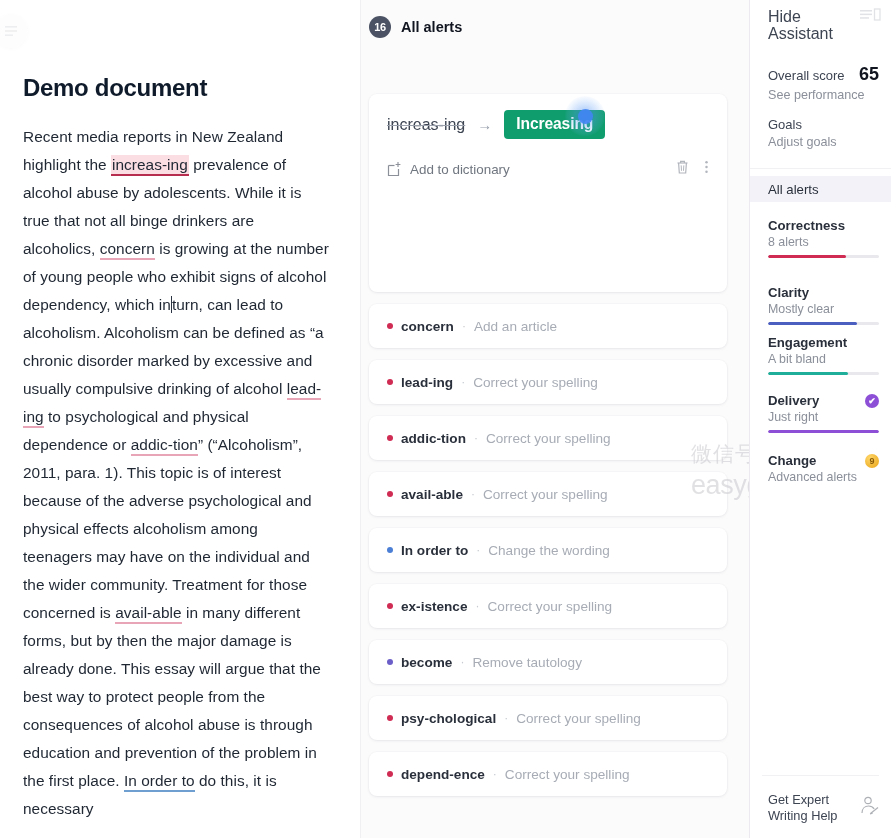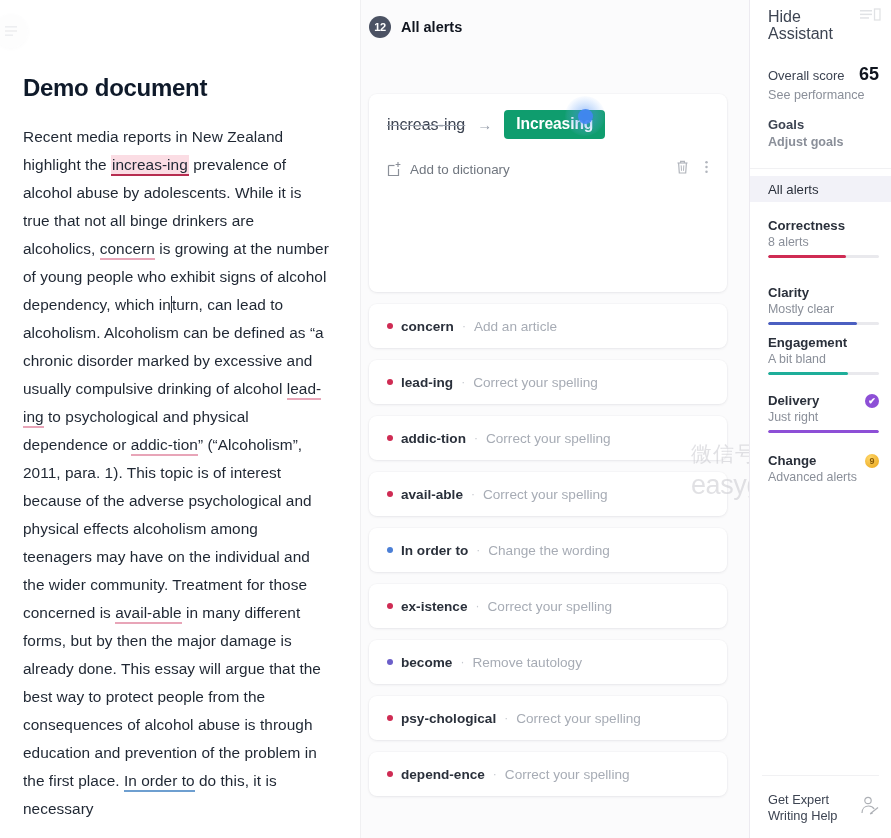--- a/index.html
+++ b/index.html
@@ -249,21 +249,21 @@
     font-size: 16px;
     color: #3d4452;
     line-height: 17px;
   }
   .score-block { position: absolute; top: 64px; left: 18px; right: 12px; }
   .score-top { display: flex; align-items: baseline; justify-content: space-between; }
   .score-label { font-size: 13px; color: #3d4452; }
   .score-value { font-size: 18px; font-weight: bold; color: #10151f; }
   .score-sub { font-size: 12.6px; color: #8a8f99; margin-top: 3px; }
 
-  .goals-block { position: absolute; top: 117px; left: 18px; right: 20px; font-weight: bold; }
+  .goals-block { position: absolute; top: 117px; left: 18px; right: 20px; }
   .goals-title { font-size: 13px; color: #3d4452; }
   .goals-sub { font-size: 12.6px; color: #8a8f99; margin-top: 3px; }
 
   .divider { position: absolute; left: 0; right: 0; height: 1px; background: #f1f1f3; }
 
   .all-alerts-item {
     position: absolute;
     top: 176px; left: 0; right: 0;
     height: 26px;
     background: #f2f2f8;
@@ -325,21 +325,21 @@
     <div class="doc-title">Demo document</div>
 
     <div class="doc-body">
       <span>Recent media reports in New Zealand highlight the </span><span class="err-spell-hl">increas-ing</span><span> prevalence of alcohol abuse by adolescents. While it is true that not all binge drinkers are alcoholics, </span><span class="err-soft">concern</span><span> is growing at the number of young people who exhibit signs of alcohol dependency, which in</span><span class="caret"></span><span>turn, can lead to alcoholism. Alcoholism can be defined as “a chronic disorder marked by excessive and usually compulsive drinking of alcohol </span><span class="err-soft">lead-ing</span><span> to psychological and physical dependence or </span><span class="err-soft">addic-tion</span><span>” (“Alcoholism”, 2011, para. 1). This topic is of interest because of the adverse psychological and physical effects alcoholism among teenagers may have on the individual and the wider community. Treatment for those concerned is </span><span class="err-soft">avail-able</span><span> in many different forms, but by then the major damage is already done. This essay will argue that the best way to protect people from the consequences of alcohol abuse is through education and prevention of the problem in the first place. </span><span class="err-blue">In order to</span><span> do this, it is necessary</span>
     </div>
   </div>
 
   <div class="alerts-col">
 
     <div class="alerts-header">
-      <div class="alerts-count">12</div>
+      <div class="alerts-count">16</div>
       <div class="alerts-header-label">All alerts</div>
     </div>
 
     <div class="cards">
 
       <div class="card expanded">
 
         <div class="sugg-row">
           <span class="orig-word">increas-ing</span>
           <span class="arrow">→</span>

